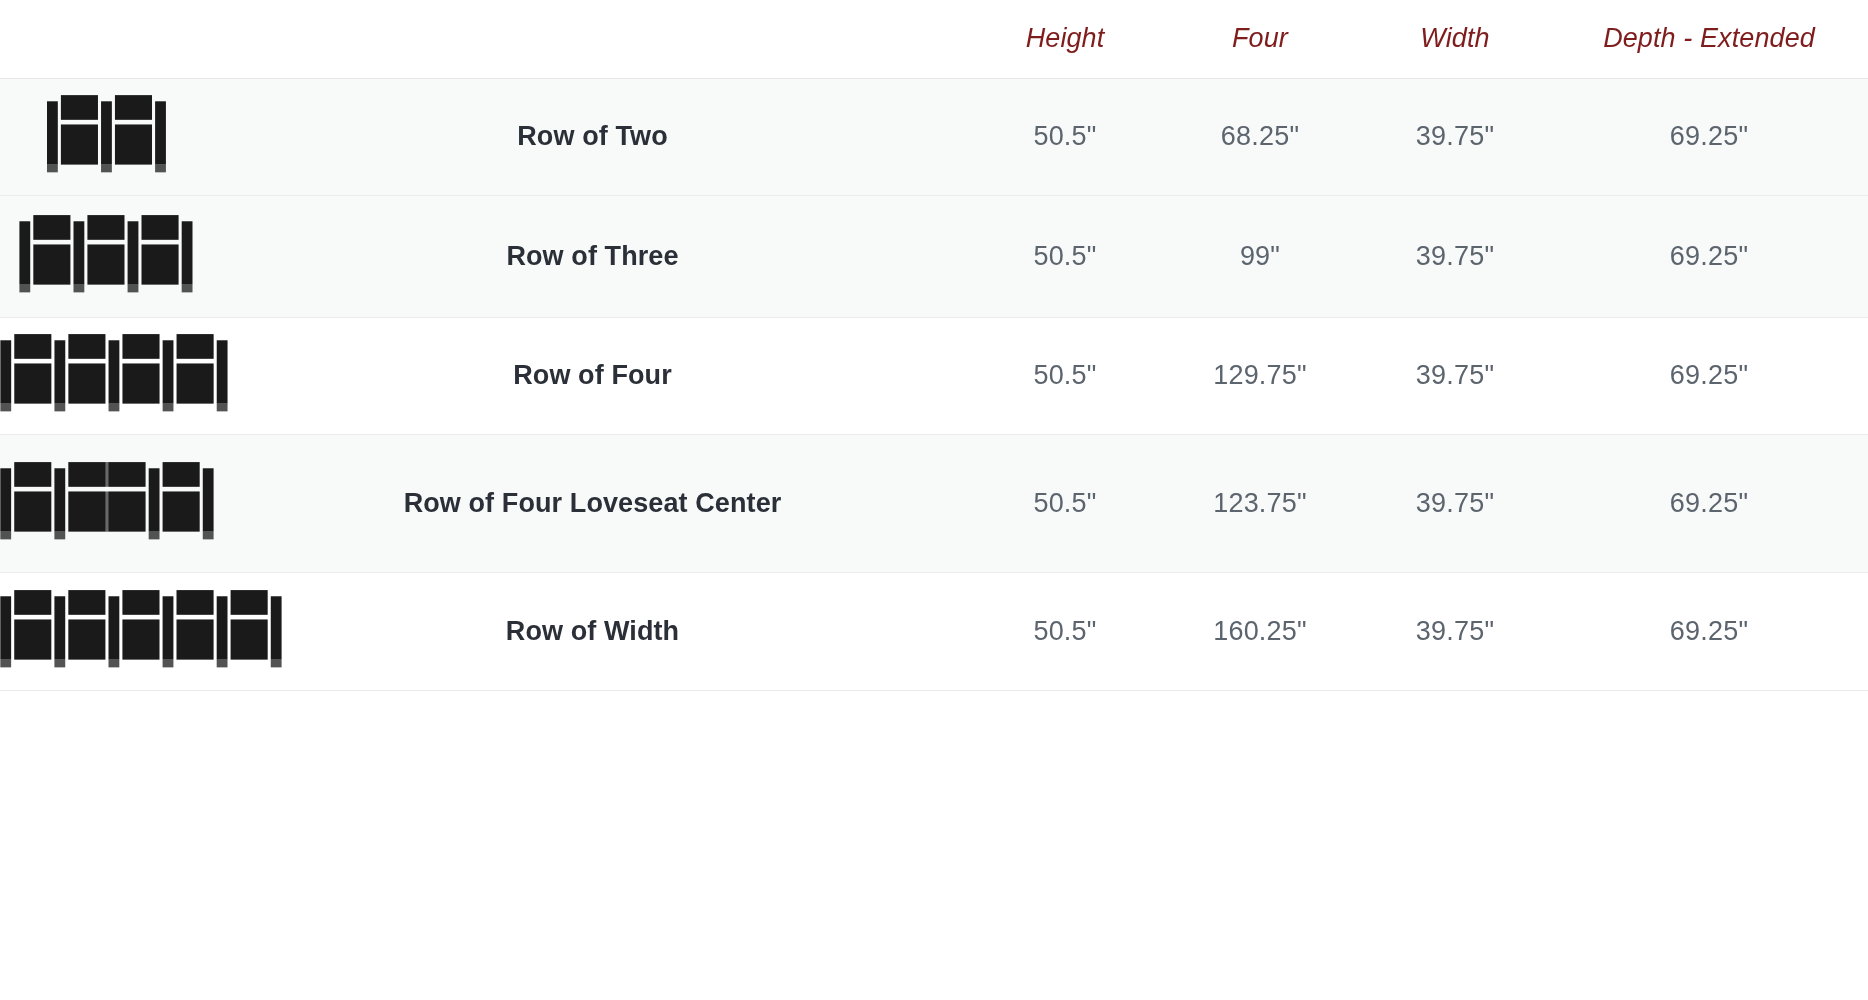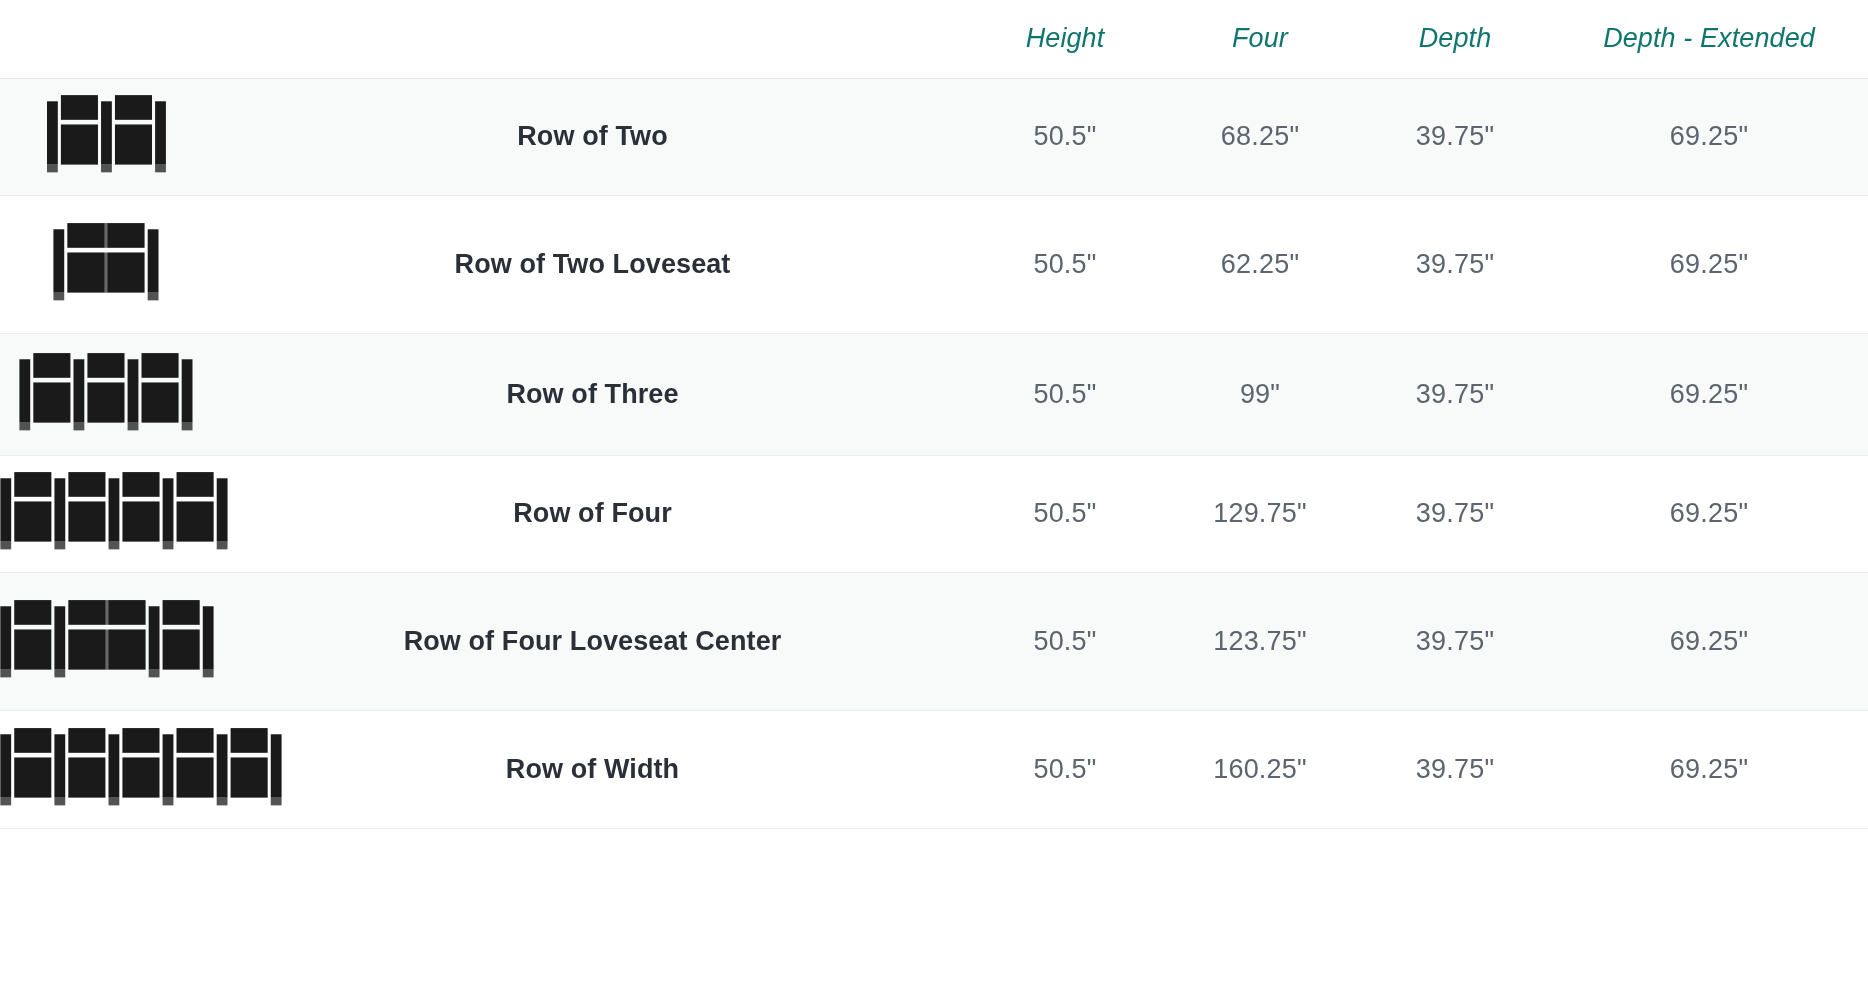--- a/index.html
+++ b/index.html
@@ -21,21 +21,21 @@
   .spec-table col.c-w     { width: 200px; }
   .spec-table col.c-d     { width: 190px; }
   .spec-table col.c-de    { width: 318px; }
 
   thead th {
     height: 78px;
     vertical-align: middle;
     font-style: italic;
     font-weight: 400;
     font-size: 27px;
-    color: #0f766e;
+    color: #7f1d1d;
     letter-spacing: 0.1px;
     border-bottom: 1px solid #e6e6e6;
     background: #ffffff;
     padding: 0;
   }
   thead th.blank { border-bottom: 1px solid #e6e6e6; }
   thead th.hcell { text-align: center; }
 
   tbody tr { border-bottom: 1px solid #ececec; }
   tbody tr.alt { background: #f8f9f9; }
@@ -82,57 +82,41 @@
       <col class="c-w">
       <col class="c-d">
       <col class="c-de">
   </colgroup>
   <thead>
     <tr>
       <th class="blank"></th>
       <th class="blank"></th>
       <th class="hcell">Height</th>
       <th class="hcell">Four</th>
-      <th class="hcell">Depth</th>
+      <th class="hcell">Width</th>
       <th class="hcell">Depth - Extended</th>
     </tr>
   </thead>
   <tbody id="tbody">
       <tr class="alt r1">
         <td class="icon-cell"><span class="seat-ico"><svg width="122" height="85" viewBox="0 0 79 55" xmlns="http://www.w3.org/2000/svg">
               <rect x="0" y="6" width="7" height="41" fill="#1a1a1a"></rect>
               <rect x="0" y="47" width="7" height="5" fill="#1a1a1a" opacity="0.75"></rect>
               <rect x="9" y="2" width="24" height="16" fill="#1a1a1a"></rect>
               <rect x="9" y="21" width="24" height="26" fill="#1a1a1a"></rect>
               <rect x="35" y="6" width="7" height="41" fill="#1a1a1a"></rect>
               <rect x="35" y="47" width="7" height="5" fill="#1a1a1a" opacity="0.75"></rect>
               <rect x="44" y="2" width="24" height="16" fill="#1a1a1a"></rect>
               <rect x="44" y="21" width="24" height="26" fill="#1a1a1a"></rect>
               <rect x="70" y="6" width="7" height="41" fill="#1a1a1a"></rect>
               <rect x="70" y="47" width="7" height="5" fill="#1a1a1a" opacity="0.75"></rect>
             </svg></span></td>
         <td class="name-cell">Row of Two</td>
         <td class="val-cell">50.5"</td>
         <td class="val-cell">68.25"</td>
-        <td class="val-cell">39.75"</td>
-        <td class="val-cell">69.25"</td>
-      </tr>
-      <tr class="plain r2">
-        <td class="icon-cell"><span class="seat-ico"><svg width="109" height="85" viewBox="0 0 70 55" xmlns="http://www.w3.org/2000/svg">
-              <rect x="0" y="6" width="7" height="41" fill="#1a1a1a"></rect>
-              <rect x="0" y="47" width="7" height="5" fill="#1a1a1a" opacity="0.75"></rect>
-              <rect x="9" y="2" width="50" height="16" fill="#1a1a1a"></rect>
-              <rect x="9" y="21" width="50" height="26" fill="#1a1a1a"></rect>
-              <rect x="33" y="2" width="2" height="45" fill="#ffffff" opacity="0.35"></rect>
-              <rect x="61" y="6" width="7" height="41" fill="#1a1a1a"></rect>
-              <rect x="61" y="47" width="7" height="5" fill="#1a1a1a" opacity="0.75"></rect>
-            </svg></span></td>
-        <td class="name-cell">Row of Two Loveseat</td>
-        <td class="val-cell">50.5"</td>
-        <td class="val-cell">62.25"</td>
         <td class="val-cell">39.75"</td>
         <td class="val-cell">69.25"</td>
       </tr>
       <tr class="alt r3">
         <td class="icon-cell"><span class="seat-ico"><svg width="177" height="85" viewBox="0 0 114 55" xmlns="http://www.w3.org/2000/svg">
               <rect x="0" y="6" width="7" height="41" fill="#1a1a1a"></rect>
               <rect x="0" y="47" width="7" height="5" fill="#1a1a1a" opacity="0.75"></rect>
               <rect x="9" y="2" width="24" height="16" fill="#1a1a1a"></rect>
               <rect x="9" y="21" width="24" height="26" fill="#1a1a1a"></rect>
               <rect x="35" y="6" width="7" height="41" fill="#1a1a1a"></rect>

